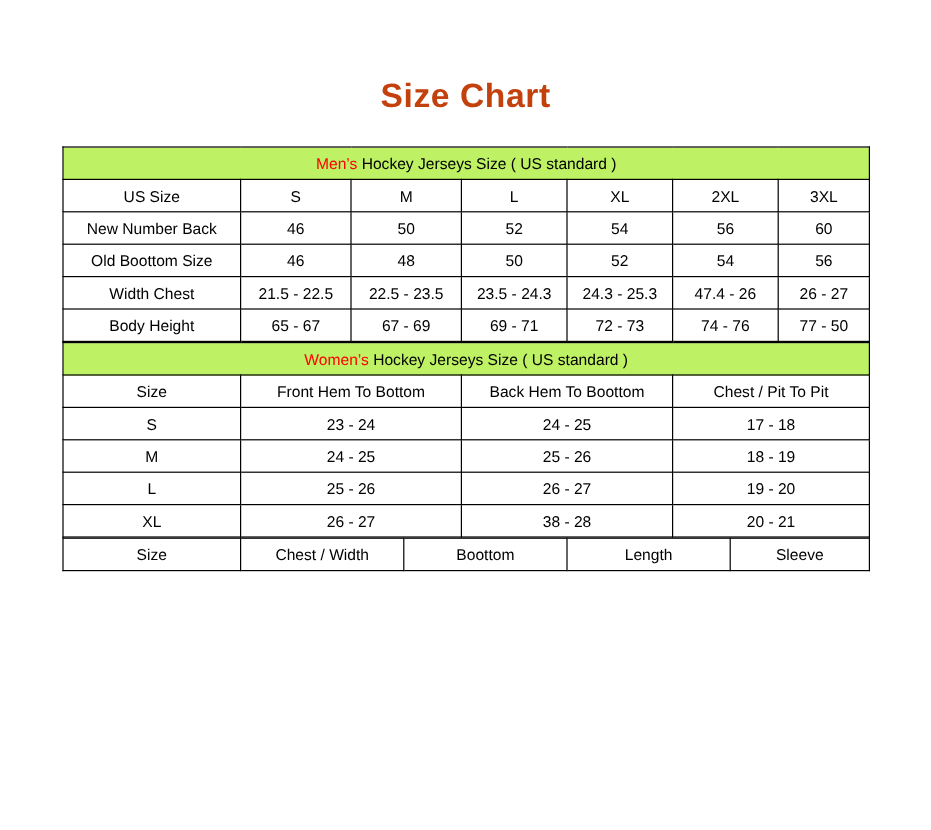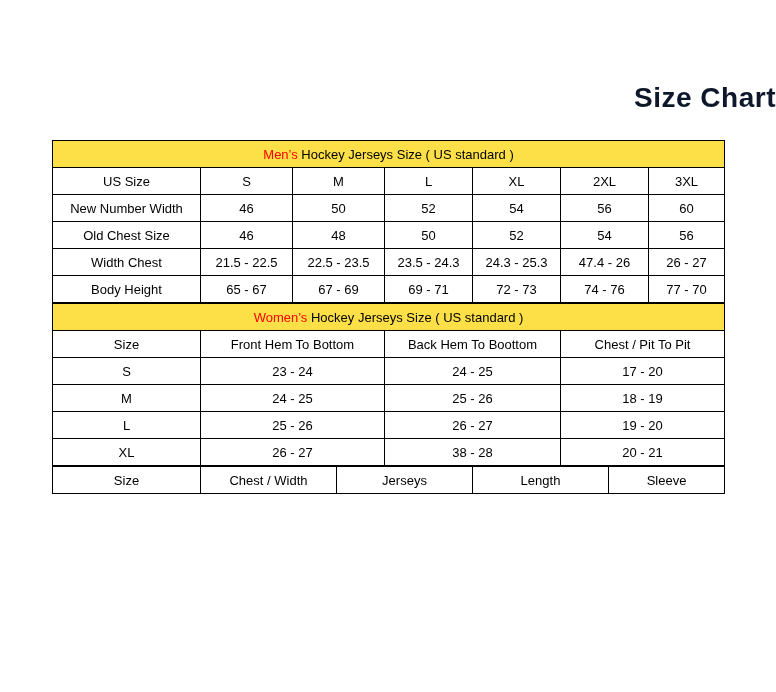--- a/index.html
+++ b/index.html
@@ -14,26 +14,26 @@
     color: #000000;
     overflow: hidden;
   }
   .page {
     width: 776px;
     height: 692px;
     position: relative;
     box-sizing: border-box;
   }
   .title {
-    text-align: right;
-    color: #0f172a;
+    text-align: center;
+    color: #c2410c;
     font-size: 28px;
     font-weight: bold;
     letter-spacing: 0.5px;
-    padding-top: 84px;
+    padding-top: 66px;
     line-height: 1;
   }
   .tables-wrap {
     width: 672px;
     margin: 0 auto;
     padding-top: 28px;
   }
   table.chart {
     border-collapse: collapse;
     width: 672px;
@@ -43,21 +43,21 @@
     border: 1px solid #000000;
     text-align: center;
     vertical-align: middle;
     font-size: 13px;
     height: 27px;
     padding: 0 2px;
     font-weight: normal;
     box-sizing: border-box;
   }
   .band {
-    background: #fde047;
+    background: #bef264;
     font-size: 15px;
     font-weight: bold;
     height: 30px;
   }
   .band .hl {
     color: #ff0000;
   }
   .hdr {
     font-weight: bold;
   }
@@ -94,30 +94,30 @@
         <tr>
           <td class="hdr">US Size</td>
           <td class="hdr">S</td>
           <td class="hdr">M</td>
           <td class="hdr">L</td>
           <td class="hdr">XL</td>
           <td class="hdr">2XL</td>
           <td class="hdr">3XL</td>
         </tr>
         <tr>
-          <td class="rowlabel">New Number Width</td>
+          <td class="rowlabel">New Number Back</td>
           <td>46</td>
           <td>50</td>
           <td>52</td>
           <td>54</td>
           <td>56</td>
           <td>60</td>
         </tr>
         <tr>
-          <td class="rowlabel">Old Chest Size</td>
+          <td class="rowlabel">Old Boottom Size</td>
           <td>46</td>
           <td>48</td>
           <td>50</td>
           <td>52</td>
           <td>54</td>
           <td>56</td>
         </tr>
         <tr>
           <td class="rowlabel">Width Chest</td>
           <td>21.5 - 22.5</td>
@@ -127,21 +127,21 @@
           <td>47.4 - 26</td>
           <td>26 - 27</td>
         </tr>
         <tr>
           <td class="rowlabel">Body Height</td>
           <td>65 - 67</td>
           <td>67 - 69</td>
           <td>69 - 71</td>
           <td>72 - 73</td>
           <td>74 - 76</td>
-          <td>77 - 70</td>
+          <td>77 - 50</td>
         </tr>
       </tbody>
     </table>
 
     <table class="chart">
       <colgroup>
         <col style="width:148px">
           <col style="width:184px">
           <col style="width:176px">
           <col style="width:164px">
@@ -153,21 +153,21 @@
         <tr>
           <td class="hdr">Size</td>
           <td class="hdr">Front Hem To Bottom</td>
           <td class="hdr">Back Hem To Boottom</td>
           <td class="hdr">Chest / Pit To Pit</td>
         </tr>
         <tr>
           <td class="bold-cell">S</td>
           <td>23 - 24</td>
           <td>24 - 25</td>
-          <td>17 - 20</td>
+          <td>17 - 18</td>
         </tr>
         <tr>
           <td class="bold-cell">M</td>
           <td>24 - 25</td>
           <td>25 - 26</td>
           <td>18 - 19</td>
         </tr>
         <tr>
           <td class="bold-cell">L</td>
           <td>25 - 26</td>
@@ -188,21 +188,21 @@
         <col style="width:148px">
           <col style="width:136px">
           <col style="width:136px">
           <col style="width:136px">
           <col style="width:116px">
       </colgroup>
       <tbody>
         <tr>
           <td class="hdr">Size</td>
           <td class="hdr">Chest / Width</td>
-          <td class="hdr">Jerseys</td>
+          <td class="hdr">Boottom</td>
           <td class="hdr">Length</td>
           <td class="hdr">Sleeve</td>
         </tr>
       </tbody>
     </table>
 
   </div>
 </div>
 
 </body></html>

